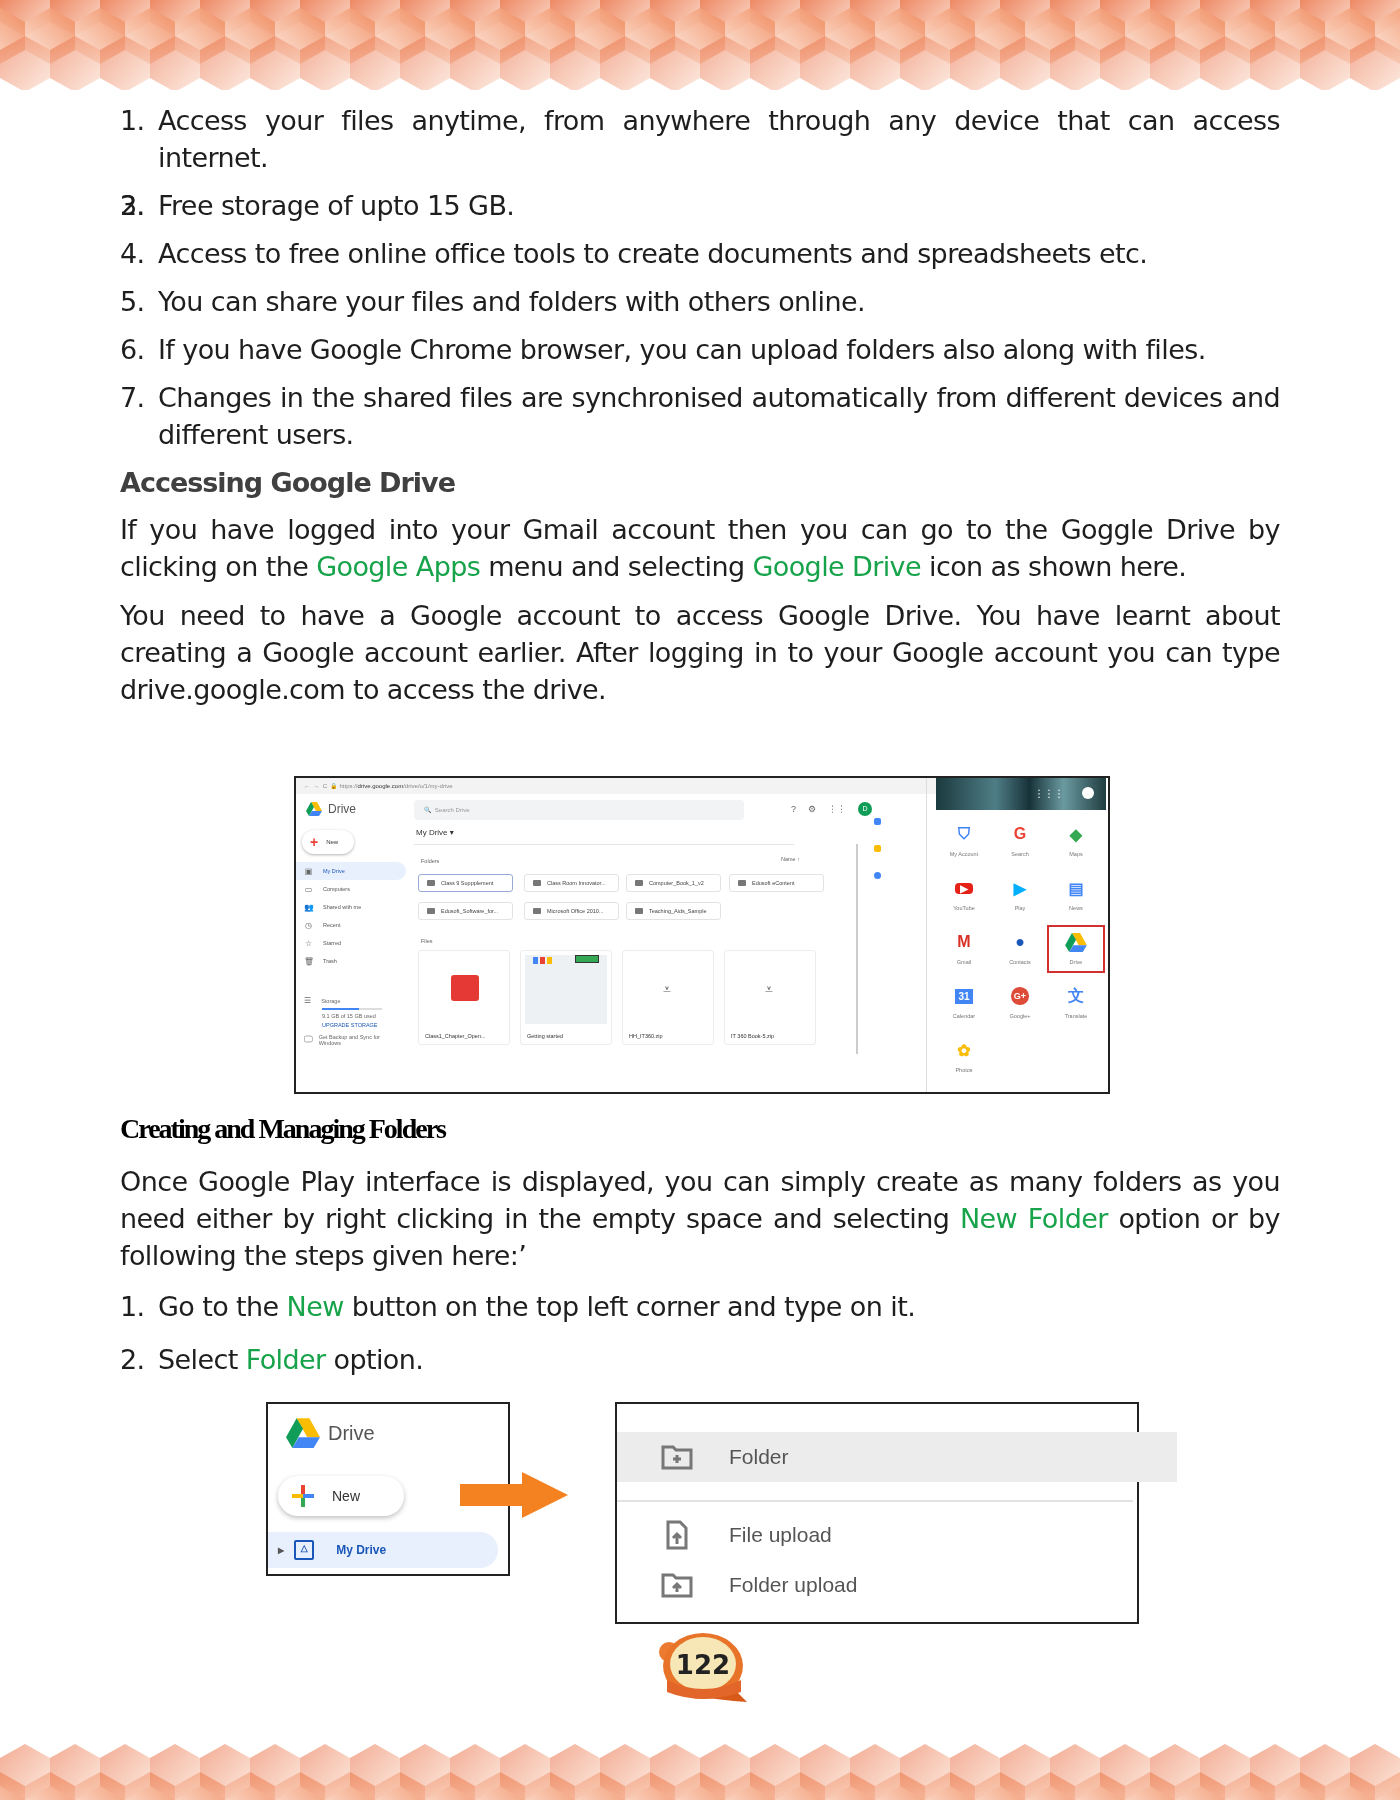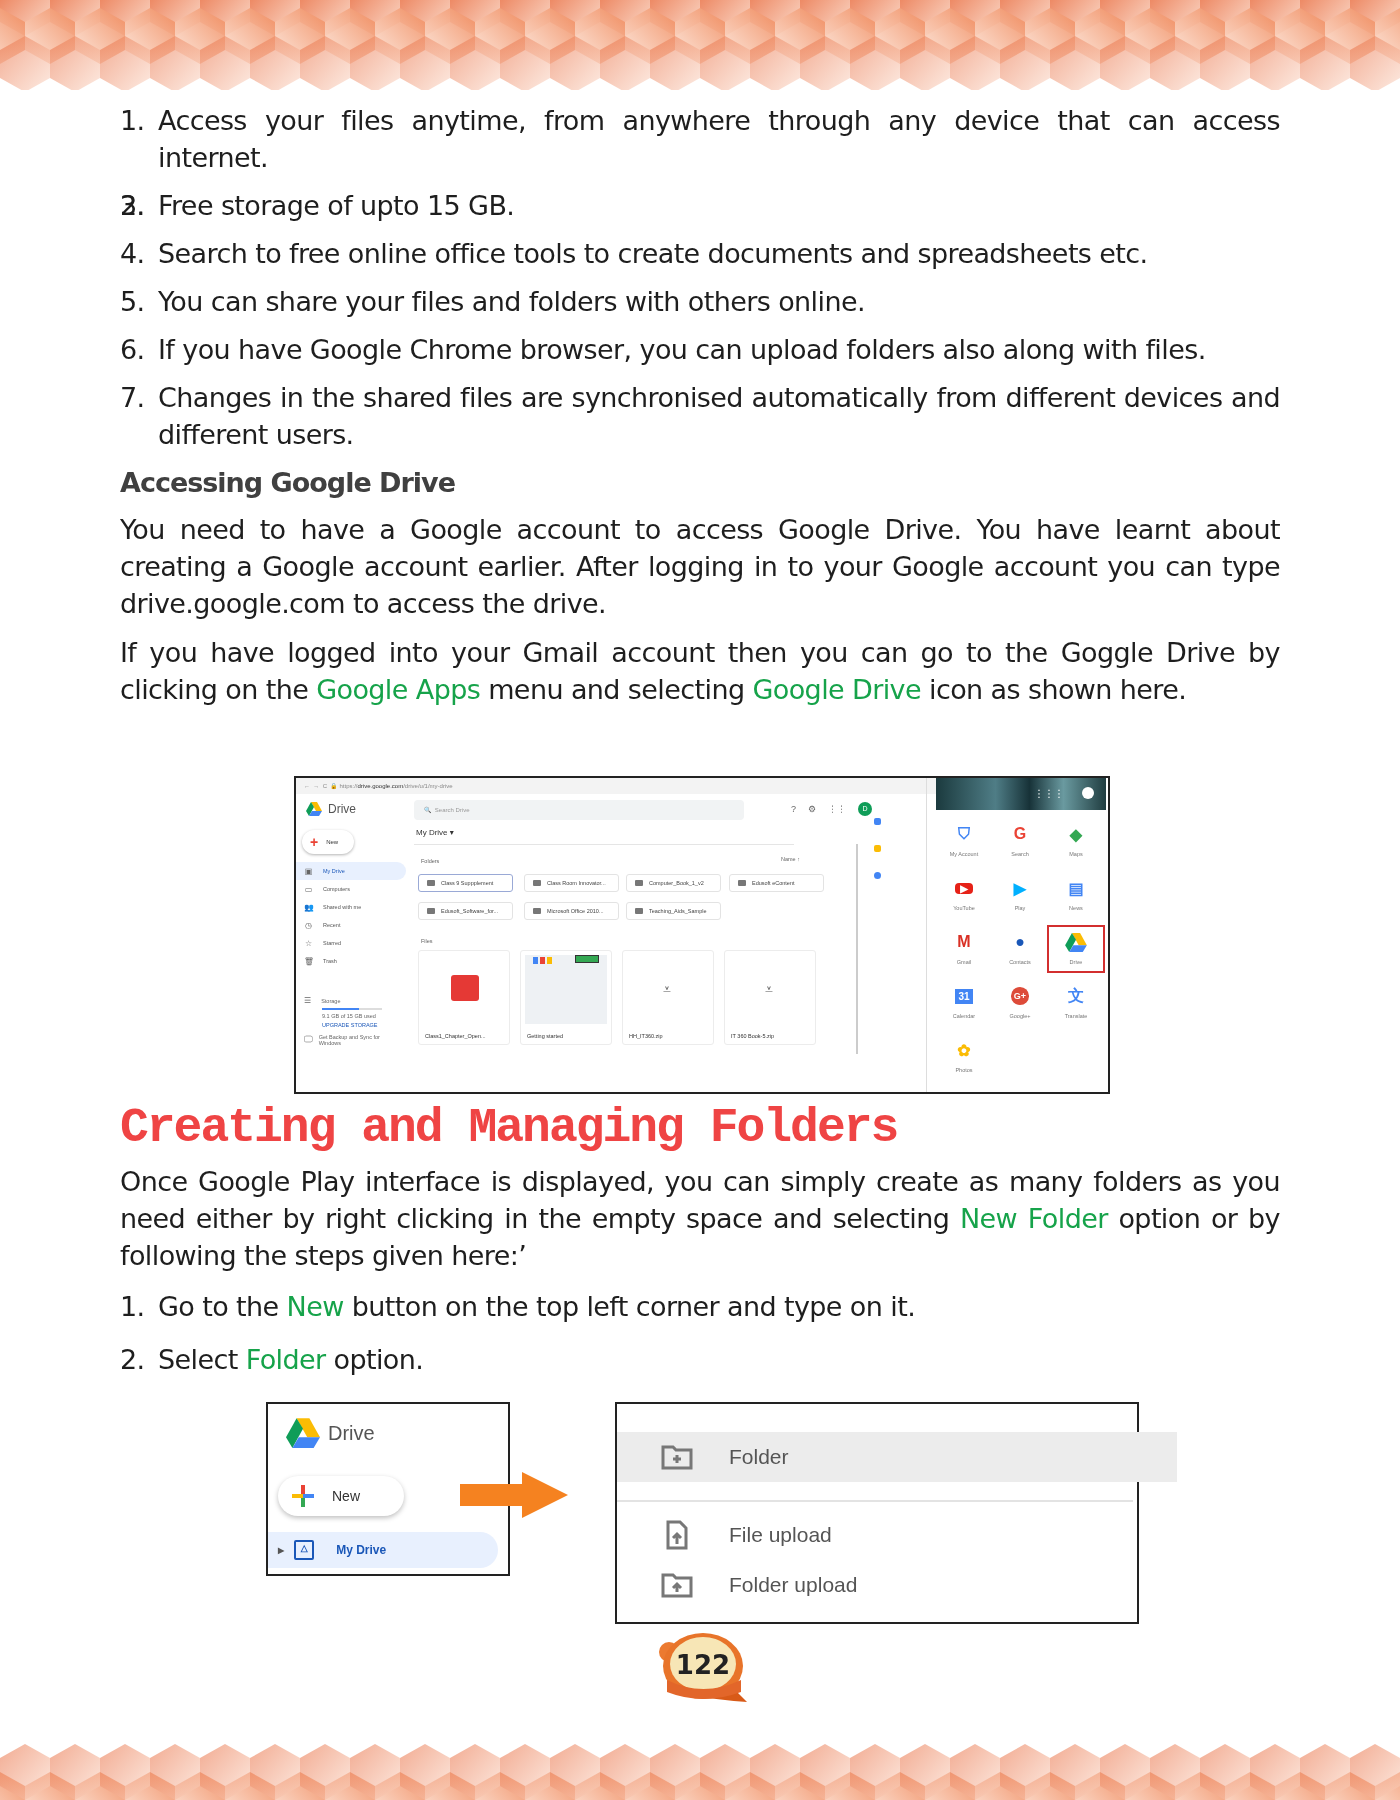--- a/index.html
+++ b/index.html
@@ -7,21 +7,21 @@
   .border-band{position:absolute;left:0;width:1400px;height:90px;overflow:hidden;}
   .border-top{top:0;}
   .border-bottom{bottom:0;}
   .border-band svg{display:block;}
   .content{position:absolute;left:120px;width:1160px;font-size:27px;line-height:37px;color:#1e1e1e;font-family:"DejaVu Sans",sans-serif;letter-spacing:-0.6px;}
   .list{margin:0;padding:0;list-style:none;}
   .list li{position:relative;padding-left:38px;margin-bottom:11px;text-align:justify;}
   .list li .num{position:absolute;left:0;top:0;}
   .hl{color:#16a34a;}
   .h-green{font-family:"DejaVu Sans",sans-serif;font-weight:bold;color:#404040;font-size:27px;letter-spacing:-1px;margin:6px 0 10px 0;}
-  .h-orange{font-family:Liberation Mono, monospace;font-weight:bold;color:#ef4444;font-size:48px;letter-spacing:-2px;margin:0 0 16px 0;}
+  .h-orange{font-family:Liberation Serif, serif;font-weight:bold;color:#000000;font-size:28px;letter-spacing:-2px;margin:0 0 16px 0;}
   p.para{margin:0 0 12px 0;text-align:justify;}
   
   .shot{position:absolute;border:2px solid #222;background:#fff;overflow:hidden;font-family:"Liberation Sans",sans-serif;letter-spacing:0;}
   .shot *{box-sizing:border-box;}
   .s-url{position:absolute;left:0;top:0;width:640px;height:16px;background:#f3f3f3;font-size:6px;color:#888;padding:4px 8px;white-space:nowrap;}
   .s-url .dom{color:#333;}
   .s-logo{position:absolute;left:10px;top:24px;display:flex;align-items:center;gap:6px;font-size:12px;color:#555;}
   .s-new{position:absolute;left:6px;top:52px;width:52px;height:24px;border-radius:12px;box-shadow:0 1px 3px rgba(0,0,0,.3);background:#fff;font-size:6px;color:#333;display:flex;align-items:center;gap:8px;padding-left:8px;}
   .s-side{position:absolute;left:0;top:84px;width:110px;}
   .s-side .it{height:18px;display:flex;align-items:center;gap:10px;padding-left:8px;font-size:5.5px;color:#555;}
@@ -170,31 +170,31 @@
       <polygon points="1375,36 1400,50 1400,78 1375,92 1350,78 1350,50" fill="url(#gtopHex)" opacity="0.55"></polygon>
       <polygon points="1425,36 1450,50 1450,78 1425,92 1400,78 1400,50" fill="url(#gtopHex)" opacity="0.55"></polygon>
     </svg>
 </div>
 
 <div class="content" style="top:102px;">
   <ul class="list" id="benefitsList">
       <li><span class="num">1.</span><span>Access your files anytime, from anywhere through any device that can access internet.</span></li>
       <li><span class="num">2.</span></li>
       <li><span class="num">3.</span><span>Free storage of upto 15 GB.</span></li>
-      <li><span class="num">4.</span><span>Search to free online office tools to create documents and spreadsheets etc.</span></li>
+      <li><span class="num">4.</span><span>Access to free online office tools to create documents and spreadsheets etc.</span></li>
       <li><span class="num">5.</span><span>You can share your files and folders with others online.</span></li>
       <li><span class="num">6.</span><span>If you have Google Chrome browser, you can upload folders also along with files.</span></li>
       <li><span class="num">7.</span><span>Changes in the shared files are synchronised automatically from different devices and different users.</span></li>
     </ul>
 
   <div class="h-green">Accessing Google Drive</div>
-  <p class="para">You need to have a Google account to access Google Drive. You have learnt about creating a Google account earlier. After logging in to your Google account you can type drive.google.com to access the drive.</p>
   <p class="para">
     <span>If you have logged into your Gmail account then you can go to the Goggle Drive by clicking on the </span><span class="hl">Google Apps</span><span> menu and selecting </span><span class="hl">Google Drive</span><span> icon as shown here.</span>
   </p>
+  <p class="para">You need to have a Google account to access Google Drive. You have learnt about creating a Google account earlier. After logging in to your Google account you can type drive.google.com to access the drive.</p>
 </div>
 
 <div class="shot" style="left:294px;top:776px;width:812px;height:314px;">
   <div class="s-url">
     <span>←&nbsp; →&nbsp; C&nbsp; 🔒 </span><span>https://</span><span class="dom">drive.google.com</span><span>/drive/u/1/my-drive</span>
   </div>
   <div class="s-logo">
     <svg width="16" height="14" viewBox="0 0 16 14">
         <path d="M5 0h6l5 9h-6z" fill="#fbbc04"></path>
         <path d="M5 0L0 9l3 5 5-9z" fill="#0f9d58"></path>

